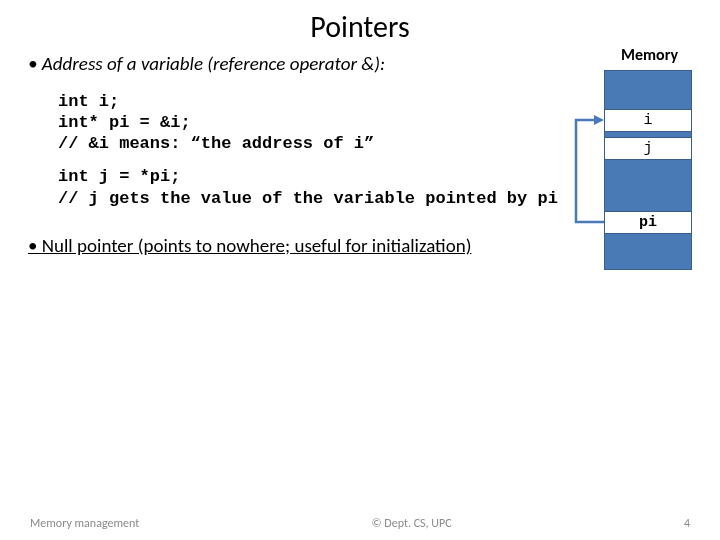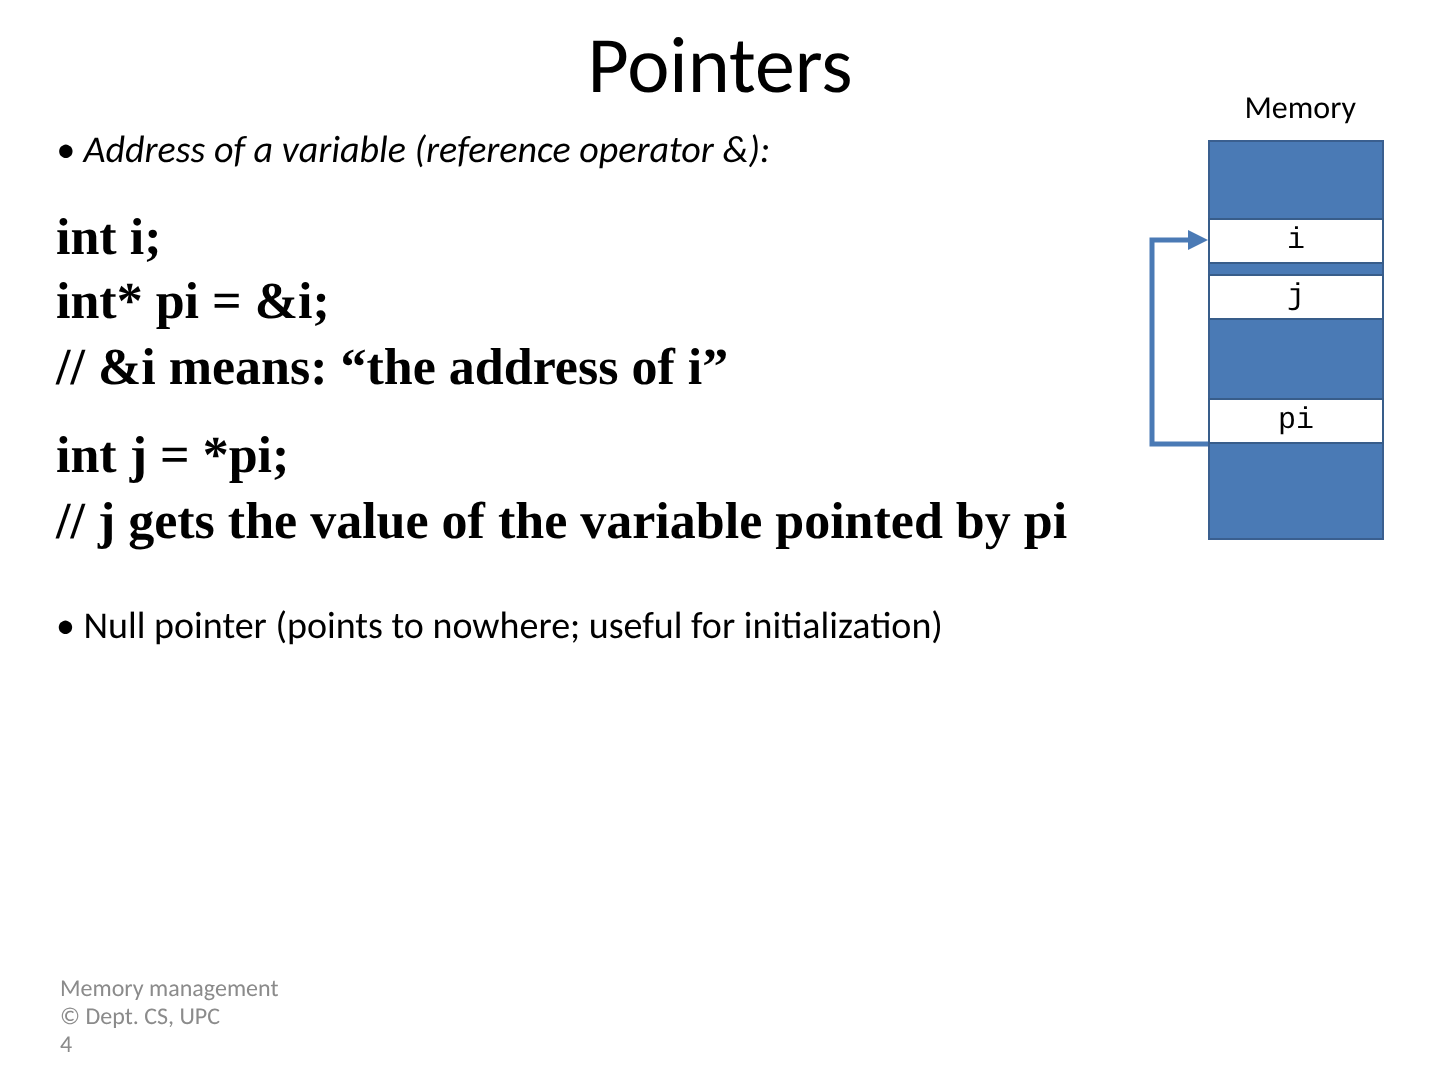--- a/index.html
+++ b/index.html
@@ -12,47 +12,48 @@
     position: relative;
     overflow: hidden;
   }
   .slide {
     width: 720px;
     height: 540px;
     position: relative;
     padding: 8px 28px 0 28px;
   }
   .title {
-    font-size: 40px;
+    font-size: 30px;
     text-align: center;
     margin-bottom: 6px;
   }
   .mem-label {
     position: absolute;
     top: 45px;
     right: 42px;
     font-size: 16px;
-    font-weight: normal;
+    font-weight: bold;
     text-align: right;
   }
   .bullets {
     font-size: 19px;
     line-height: 1.35;
   }
   .bullet {
     margin-top: 14px;
   }
   .bullet::before {
     content: "• ";
     font-size: 19px;
   }
   .code {
-    font-family: Liberation Serif, serif;
-    font-size: 26px;
+    font-family: Liberation Mono, monospace;
+    font-size: 17px;
     font-weight: bold;
+    margin-left: 30px;
     margin-top: 14px;
     line-height: 1.25;
     white-space: pre;
   }
   .memory-box {
     position: absolute;
     top: 70px;
     right: 28px;
     width: 88px;
     height: 200px;
@@ -66,44 +67,43 @@
     height: 23px;
     background: #ffffff;
     border: 1px solid #385d8a;
     text-align: center;
     font-family: Consolas, "Courier New", monospace;
     font-size: 15px;
     line-height: 21px;
   }
   .cell-i { top: 38px; }
   .cell-j { top: 66px; }
-  .cell-pi { top: 128px; }
+  .cell-pi { top: 140px; font-weight: bold; }
   .arrow-svg {
     position: absolute;
     top: 70px;
     right: 112px;
     width: 40px;
     height: 130px;
     overflow: visible;
   }
   .footer {
     position: absolute;
     bottom: 10px;
     left: 0;
     width: 720px;
     padding: 0 30px;
     display: flex;
     justify-content: space-between;
     font-size: 12px;
     color: #8b8b8b;
-    flex-direction: column;
   }
   .b1 { margin-top: 6px; width: 425px; font-style: italic; }
   .b2 { margin-top: 74px; }
-  .b3 { margin-top: 24px; }
+  .b3 { margin-top: 24px; text-decoration: underline; }
   .code2 { margin-top: 12px; }
   .code3 { margin-top: 14px; }
 </style>
 </head>
 <body>
 
 <div class="slide">
 
   <div class="title">Pointers</div>
 

